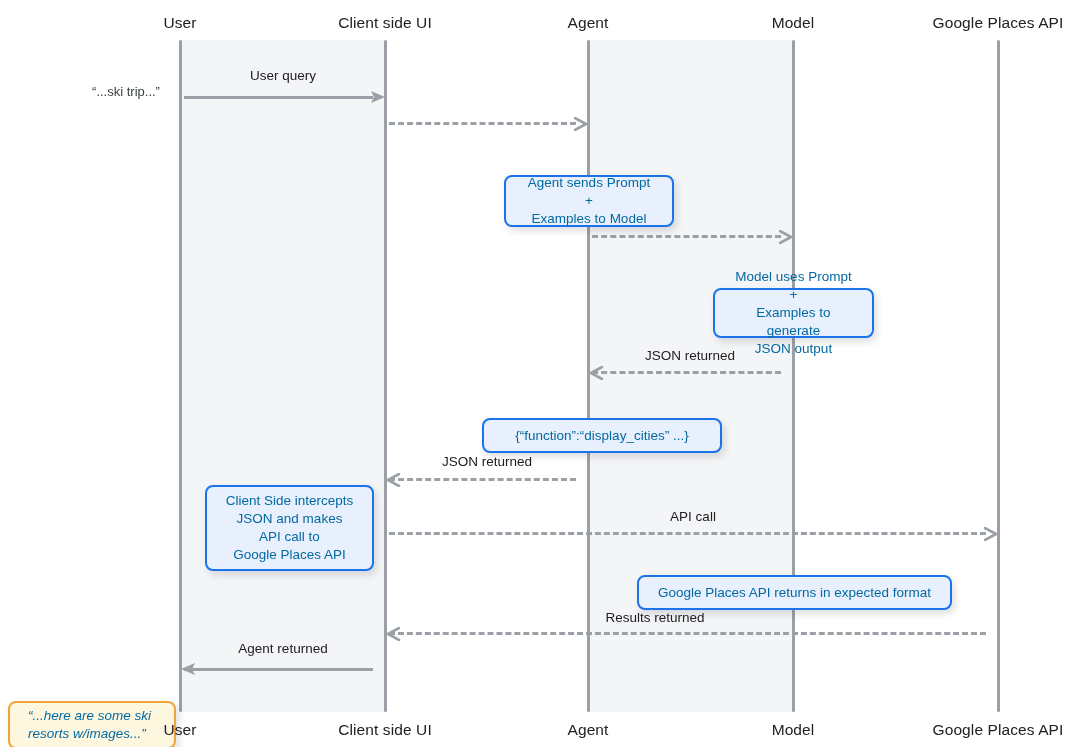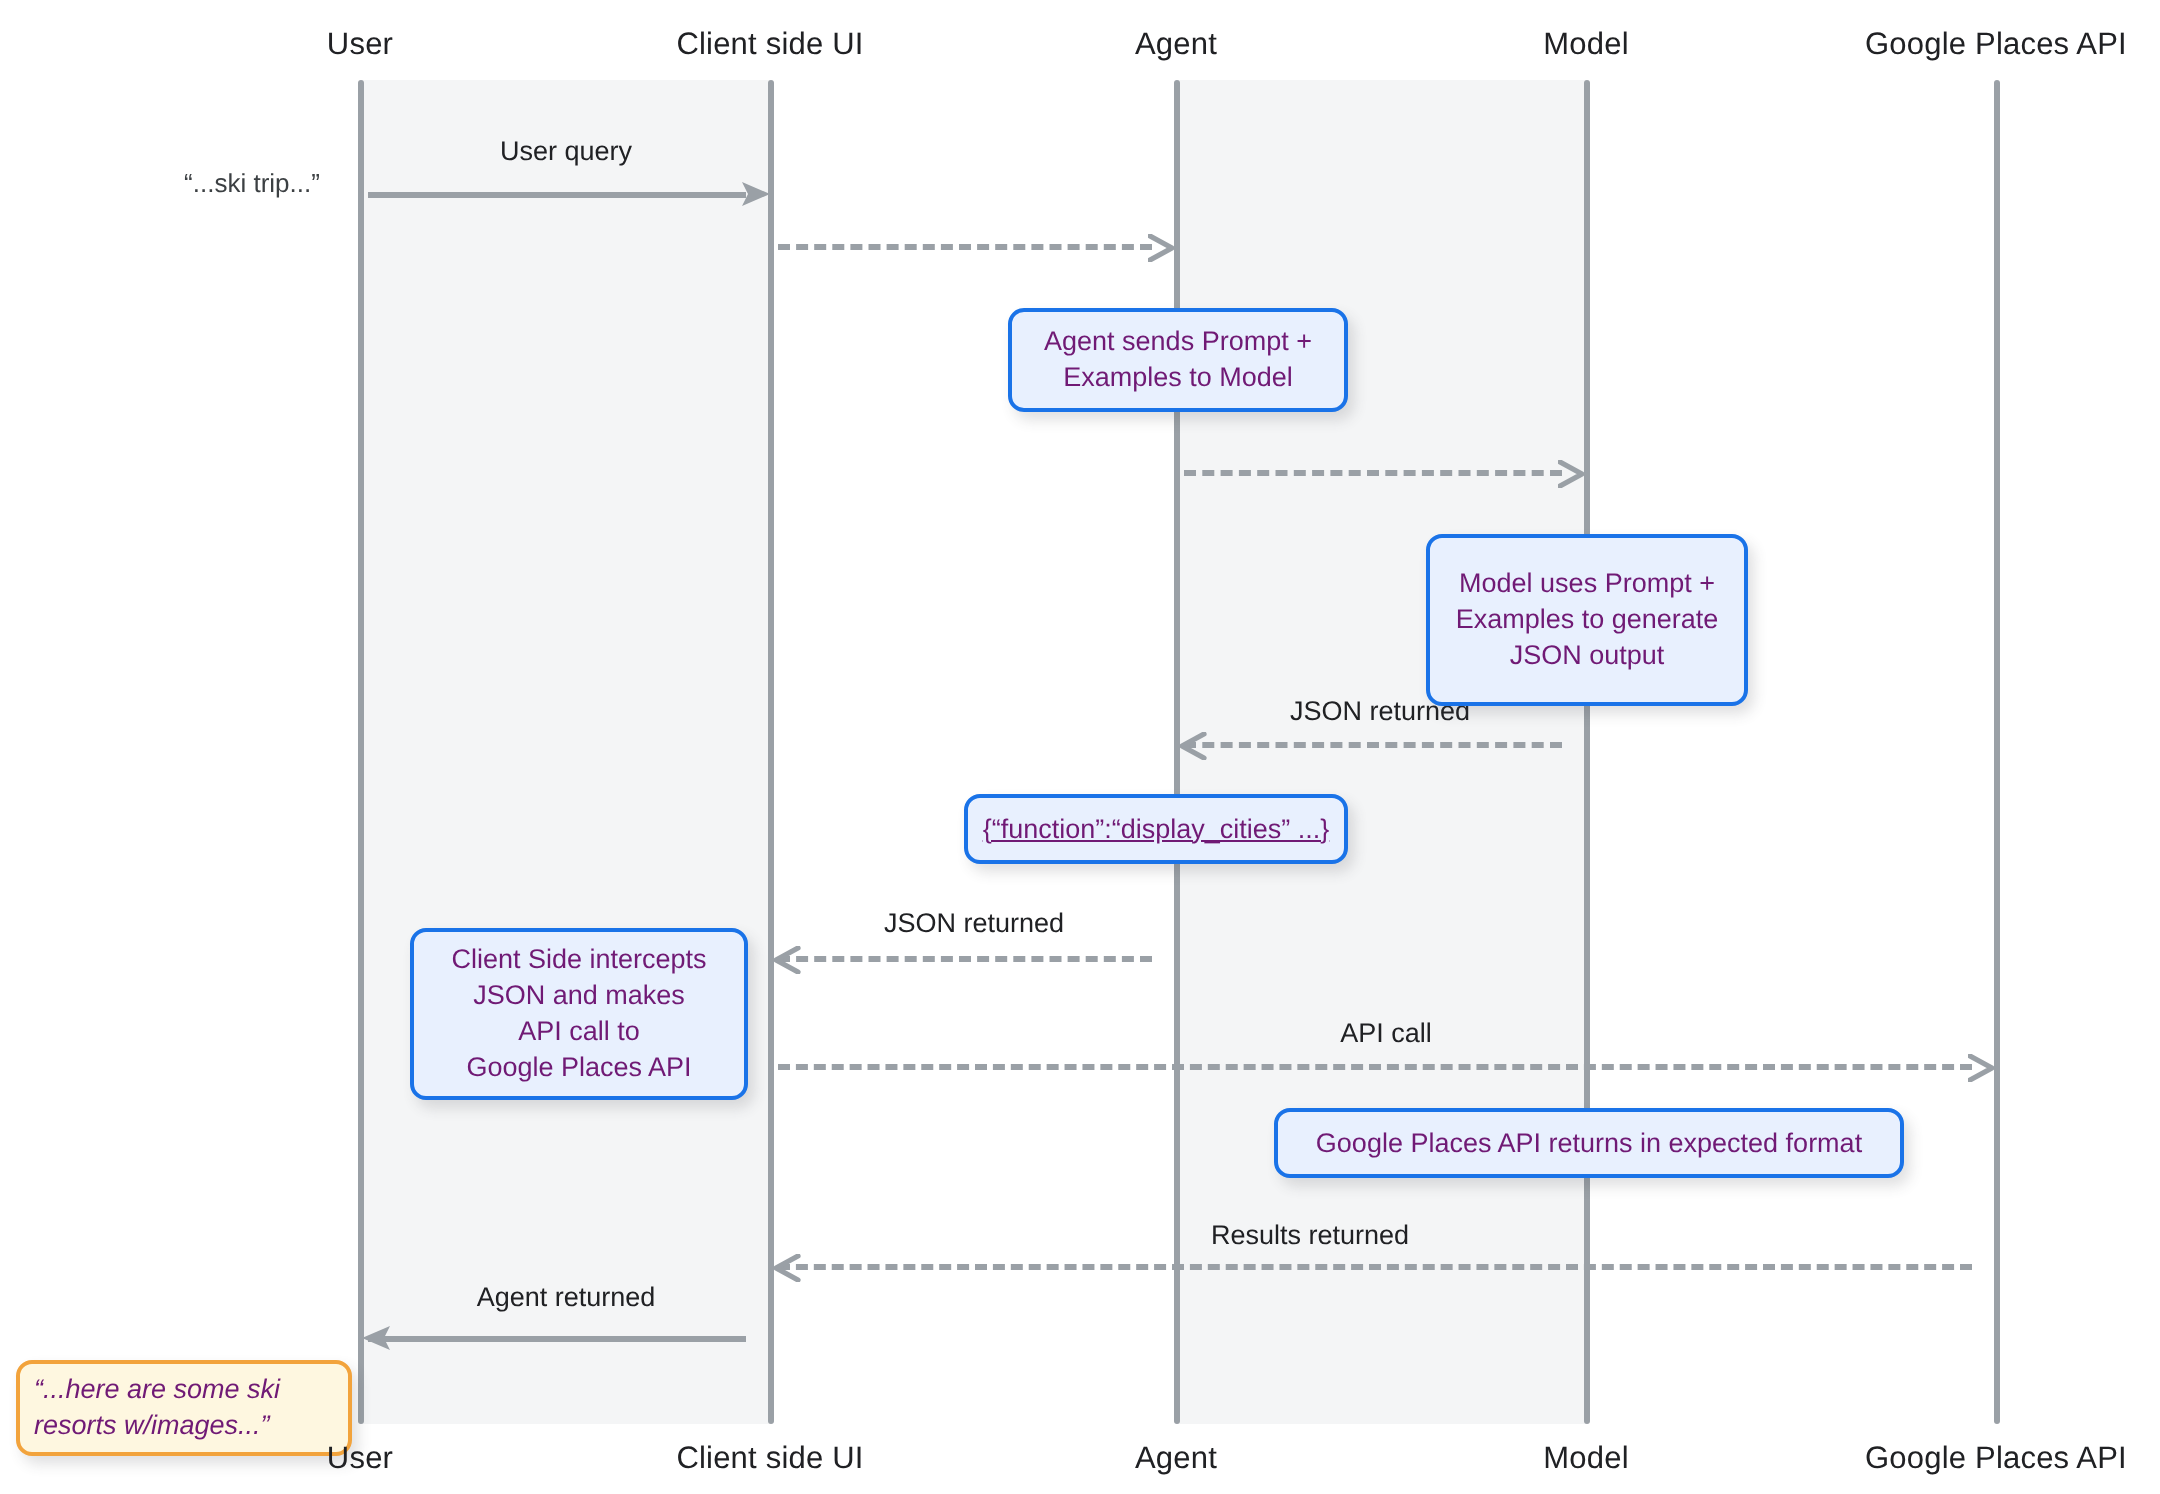--- a/index.html
+++ b/index.html
@@ -67,30 +67,31 @@
     height: 14px;
   }
   .arrow-head svg { display: block; }
 
   .note-box {
     position: absolute;
     box-sizing: border-box;
     background: #e8f0fe;
     border: 2px solid #1a73e8;
     border-radius: 8px;
-    color: #701a75;
+    color: #0369a1;
     font-size: 13.5px;
     line-height: 1.33;
     text-align: center;
     display: flex;
     align-items: center;
     justify-content: center;
-    padding: 5px 7px;
+    padding: 5px 18px;
     box-shadow: 3px 4px 7px rgba(60,64,67,0.16);
     white-space: pre-line;
+    margin-top: 21px;
   }
   .note-box.alt {
     background: #fef7e0;
     border-color: #f2a33c;
     text-align: left;
     justify-content: flex-start;
   }
 </style>
 </head>
 <body>
@@ -166,24 +167,24 @@
       <div class="arrow-head" style="top: 663px; left: 181px;">
         <svg width="14" height="12" viewBox="0 0 14 12">
           <polygon points="14,0 0,6 14,12 11,6" fill="#9aa0a6"></polygon>
         </svg>
       </div>
       <div class="msg-label" style="left: 283px; top: 641px;">Agent returned</div>
     </div>
   <div id="notes-layer">
       <div class="note-box" style="left: 504px; top: 154px; width: 170px; height: 52px;">Agent sends Prompt +
 Examples to Model</div>
-      <div class="note-box" style="left: 713px; top: 267px; width: 161px; height: 86px;">Model uses Prompt +
+      <div class="note-box" style="left: 713px; top: 267px; width: 161px; height: 50px;">Model uses Prompt +
 Examples to generate
 JSON output</div>
-      <div class="note-box" style="left: 482px; top: 397px; width: 192px; height: 35px; text-decoration: underline;">{“function”:“display_cities” ...}</div>
+      <div class="note-box" style="left: 482px; top: 397px; width: 240px; height: 35px;">{“function”:“display_cities” ...}</div>
       <div class="note-box" style="left: 205px; top: 464px; width: 169px; height: 86px;">Client Side intercepts
 JSON and makes
 API call to
 Google Places API</div>
       <div class="note-box" style="left: 637px; top: 554px; width: 315px; height: 35px;">Google Places API returns in expected format</div>
       <div class="note-box alt" style="left: 8px; top: 680px; width: 168px; height: 48px; font-style: italic;">“...here are some ski
 resorts w/images...”</div>
     </div>
   <div id="sidenotes-layer">
       <div class="side-note" style="left: 126px; top: 52px; margin-top: 32px;">“...ski trip...”</div>

